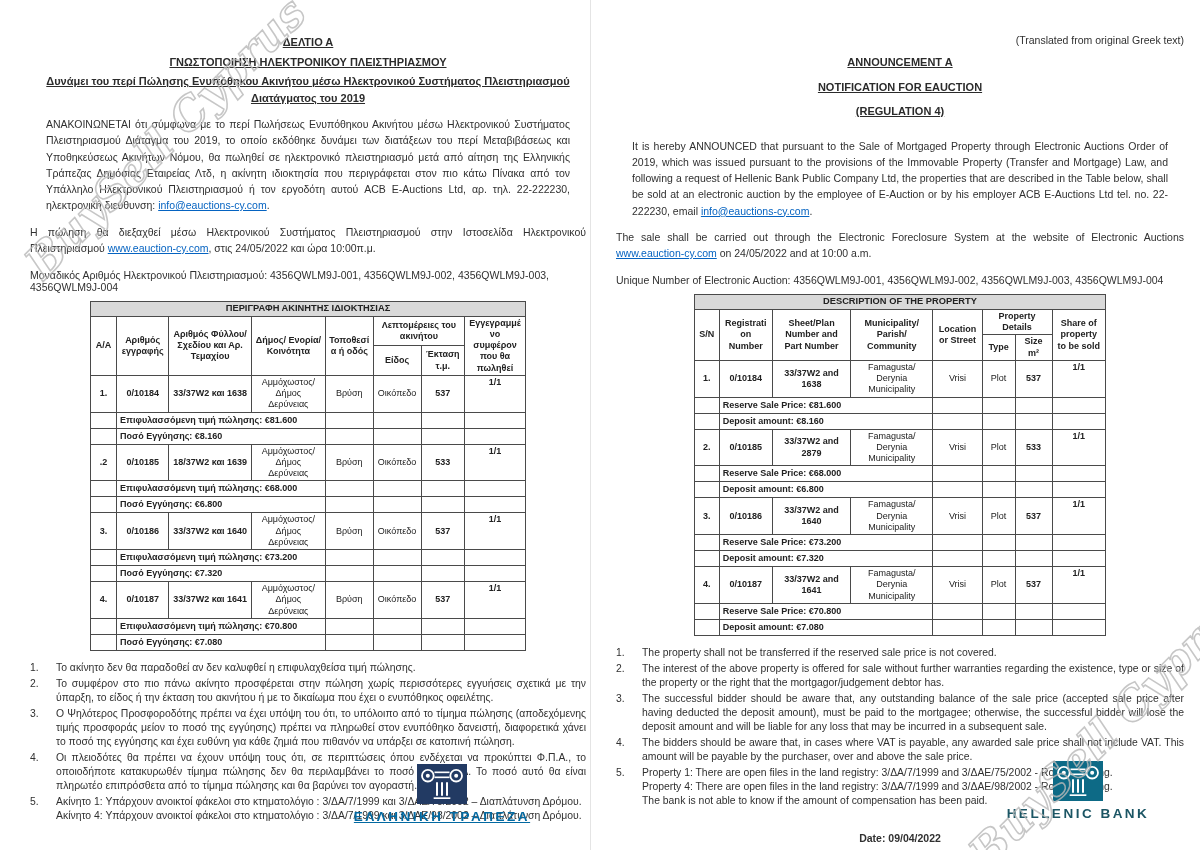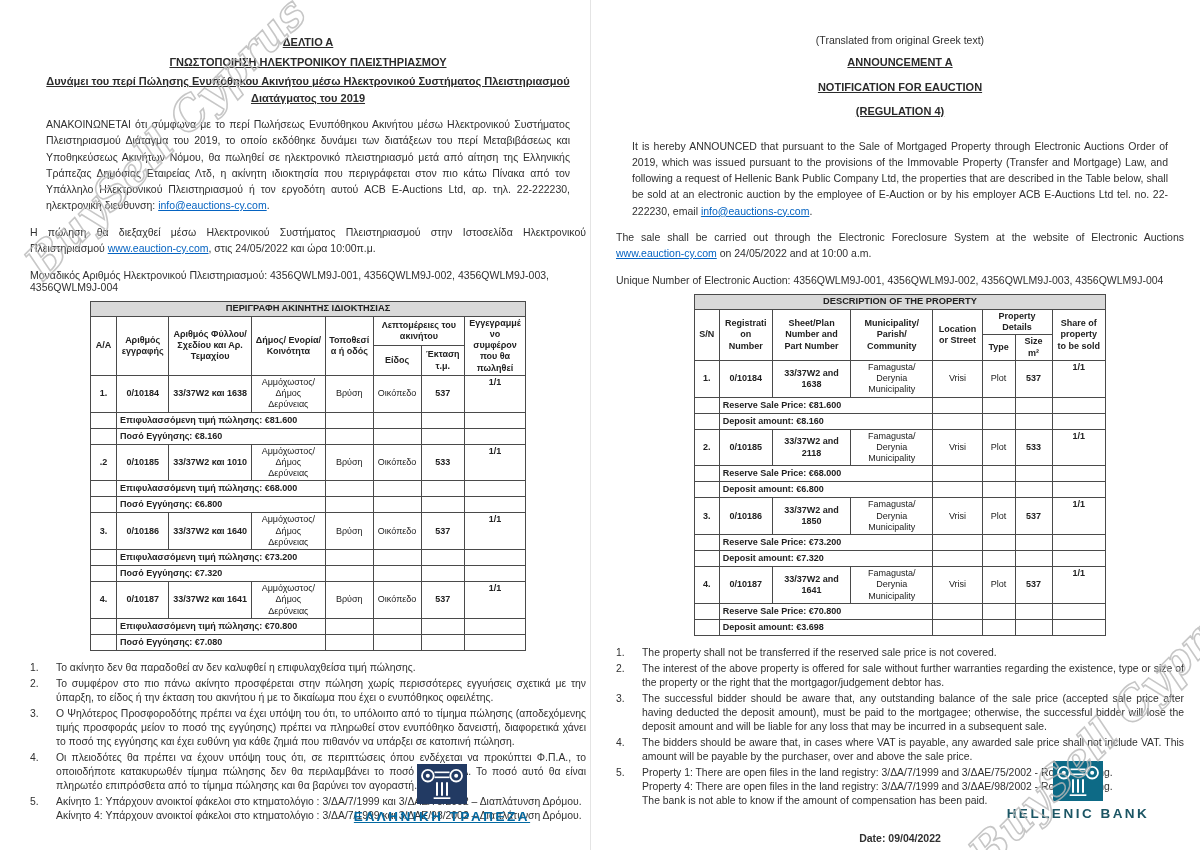--- a/index.html
+++ b/index.html
@@ -5,21 +5,21 @@
   html,body{margin:0;padding:0;}
   body{
     width:1200px;height:850px;background:#ffffff;position:relative;overflow:hidden;
     font-family:"Liberation Sans","DejaVu Sans",sans-serif;color:#303030;
   }
   .divider{position:absolute;left:590px;top:0;width:1px;height:850px;background:#e4e4e4;}
   .page{position:absolute;top:34px;}
   .page-left{left:30px;width:556px;}
   .page-right{left:616px;width:568px;}
   .doc-title{font-size:11px;font-weight:bold;text-decoration:underline;text-align:center;margin:0 0 3px 0;color:#2b2b2b;line-height:1.5;}
-  .plain-title{font-size:10.5px;text-align:center;margin:0 0 8px 0;}
+  .plain-title{font-size:10.5px;text-align:right;margin:0 0 8px 0;}
   .sp{margin-bottom:10px;}
   p.body{font-size:10.5px;line-height:1.55;text-align:justify;margin:10px 16px;}
   p.tight{margin:9px 0;}
   a.lnk{color:#0563c1;text-decoration:underline;cursor:pointer;}
   .unique{font-size:10.5px;margin:13px 0 6px 0;}
   table.prop-table{border-collapse:collapse;margin:8px auto 10px auto;font-size:9px;line-height:1.25;color:#222;table-layout:fixed;}
   table.tl{width:436px;}
   table.tr{width:412px;}
   .prop-table td{border:1px solid #4a4a4a;padding:1px 3px;text-align:center;vertical-align:middle;word-wrap:break-word;}
   .t-title td{background:#d9d9d9;font-weight:bold;font-size:9.3px;}
@@ -119,21 +119,21 @@
           <td colspan="3">Ποσό Εγγύησης: €8.160</td>
           <td class="e"></td>
           <td class="e"></td>
           <td class="e"></td>
           <td class="e"></td>
         </tr>
 
     <tr>
       <td class="b">.2</td>
       <td class="b">0/10185</td>
-      <td class="b">33/37W2 και 1010</td>
+      <td class="b">18/37W2 και 1639</td>
       <td class="mun">Αμμόχωστος/ Δήμος Δερύνειας</td>
       <td>Βρύση</td>
       <td>Οικόπεδο</td>
       <td class="b">533</td>
       <td class="b topalign">1/1</td>
     </tr>
     <tr class="sub">
           <td class="e"></td>
           <td colspan="3">Επιφυλασσόμενη τιμή πώλησης: €68.000</td>
           <td class="e"></td>
@@ -314,21 +314,21 @@
           <td colspan="3">Deposit amount: €8.160</td>
           <td class="e"></td>
           <td class="e"></td>
           <td class="e"></td>
           <td class="e"></td>
         </tr>
 
     <tr>
       <td class="b">2.</td>
       <td class="b">0/10185</td>
-      <td class="b">33/37W2 and 2118</td>
+      <td class="b">33/37W2 and 2879</td>
       <td class="mun">Famagusta/ Derynia Municipality</td>
       <td>Vrisi</td>
       <td>Plot</td>
       <td class="b">533</td>
       <td class="b topalign">1/1</td>
     </tr>
     <tr class="sub">
           <td class="e"></td>
           <td colspan="3">Reserve Sale Price: €68.000</td>
           <td class="e"></td>
@@ -341,21 +341,21 @@
           <td colspan="3">Deposit amount: €6.800</td>
           <td class="e"></td>
           <td class="e"></td>
           <td class="e"></td>
           <td class="e"></td>
         </tr>
 
     <tr>
       <td class="b">3.</td>
       <td class="b">0/10186</td>
-      <td class="b">33/37W2 and 1850</td>
+      <td class="b">33/37W2 and 1640</td>
       <td class="mun">Famagusta/ Derynia Municipality</td>
       <td>Vrisi</td>
       <td>Plot</td>
       <td class="b">537</td>
       <td class="b topalign">1/1</td>
     </tr>
     <tr class="sub">
           <td class="e"></td>
           <td colspan="3">Reserve Sale Price: €73.200</td>
           <td class="e"></td>
@@ -385,21 +385,21 @@
     <tr class="sub">
           <td class="e"></td>
           <td colspan="3">Reserve Sale Price: €70.800</td>
           <td class="e"></td>
           <td class="e"></td>
           <td class="e"></td>
           <td class="e"></td>
         </tr>
     <tr class="sub">
           <td class="e"></td>
-          <td colspan="3">Deposit amount: €3.698</td>
+          <td colspan="3">Deposit amount: €7.080</td>
           <td class="e"></td>
           <td class="e"></td>
           <td class="e"></td>
           <td class="e"></td>
         </tr>
   </tbody>
     </table>
 
   <div class="list">
     <div class="li">

